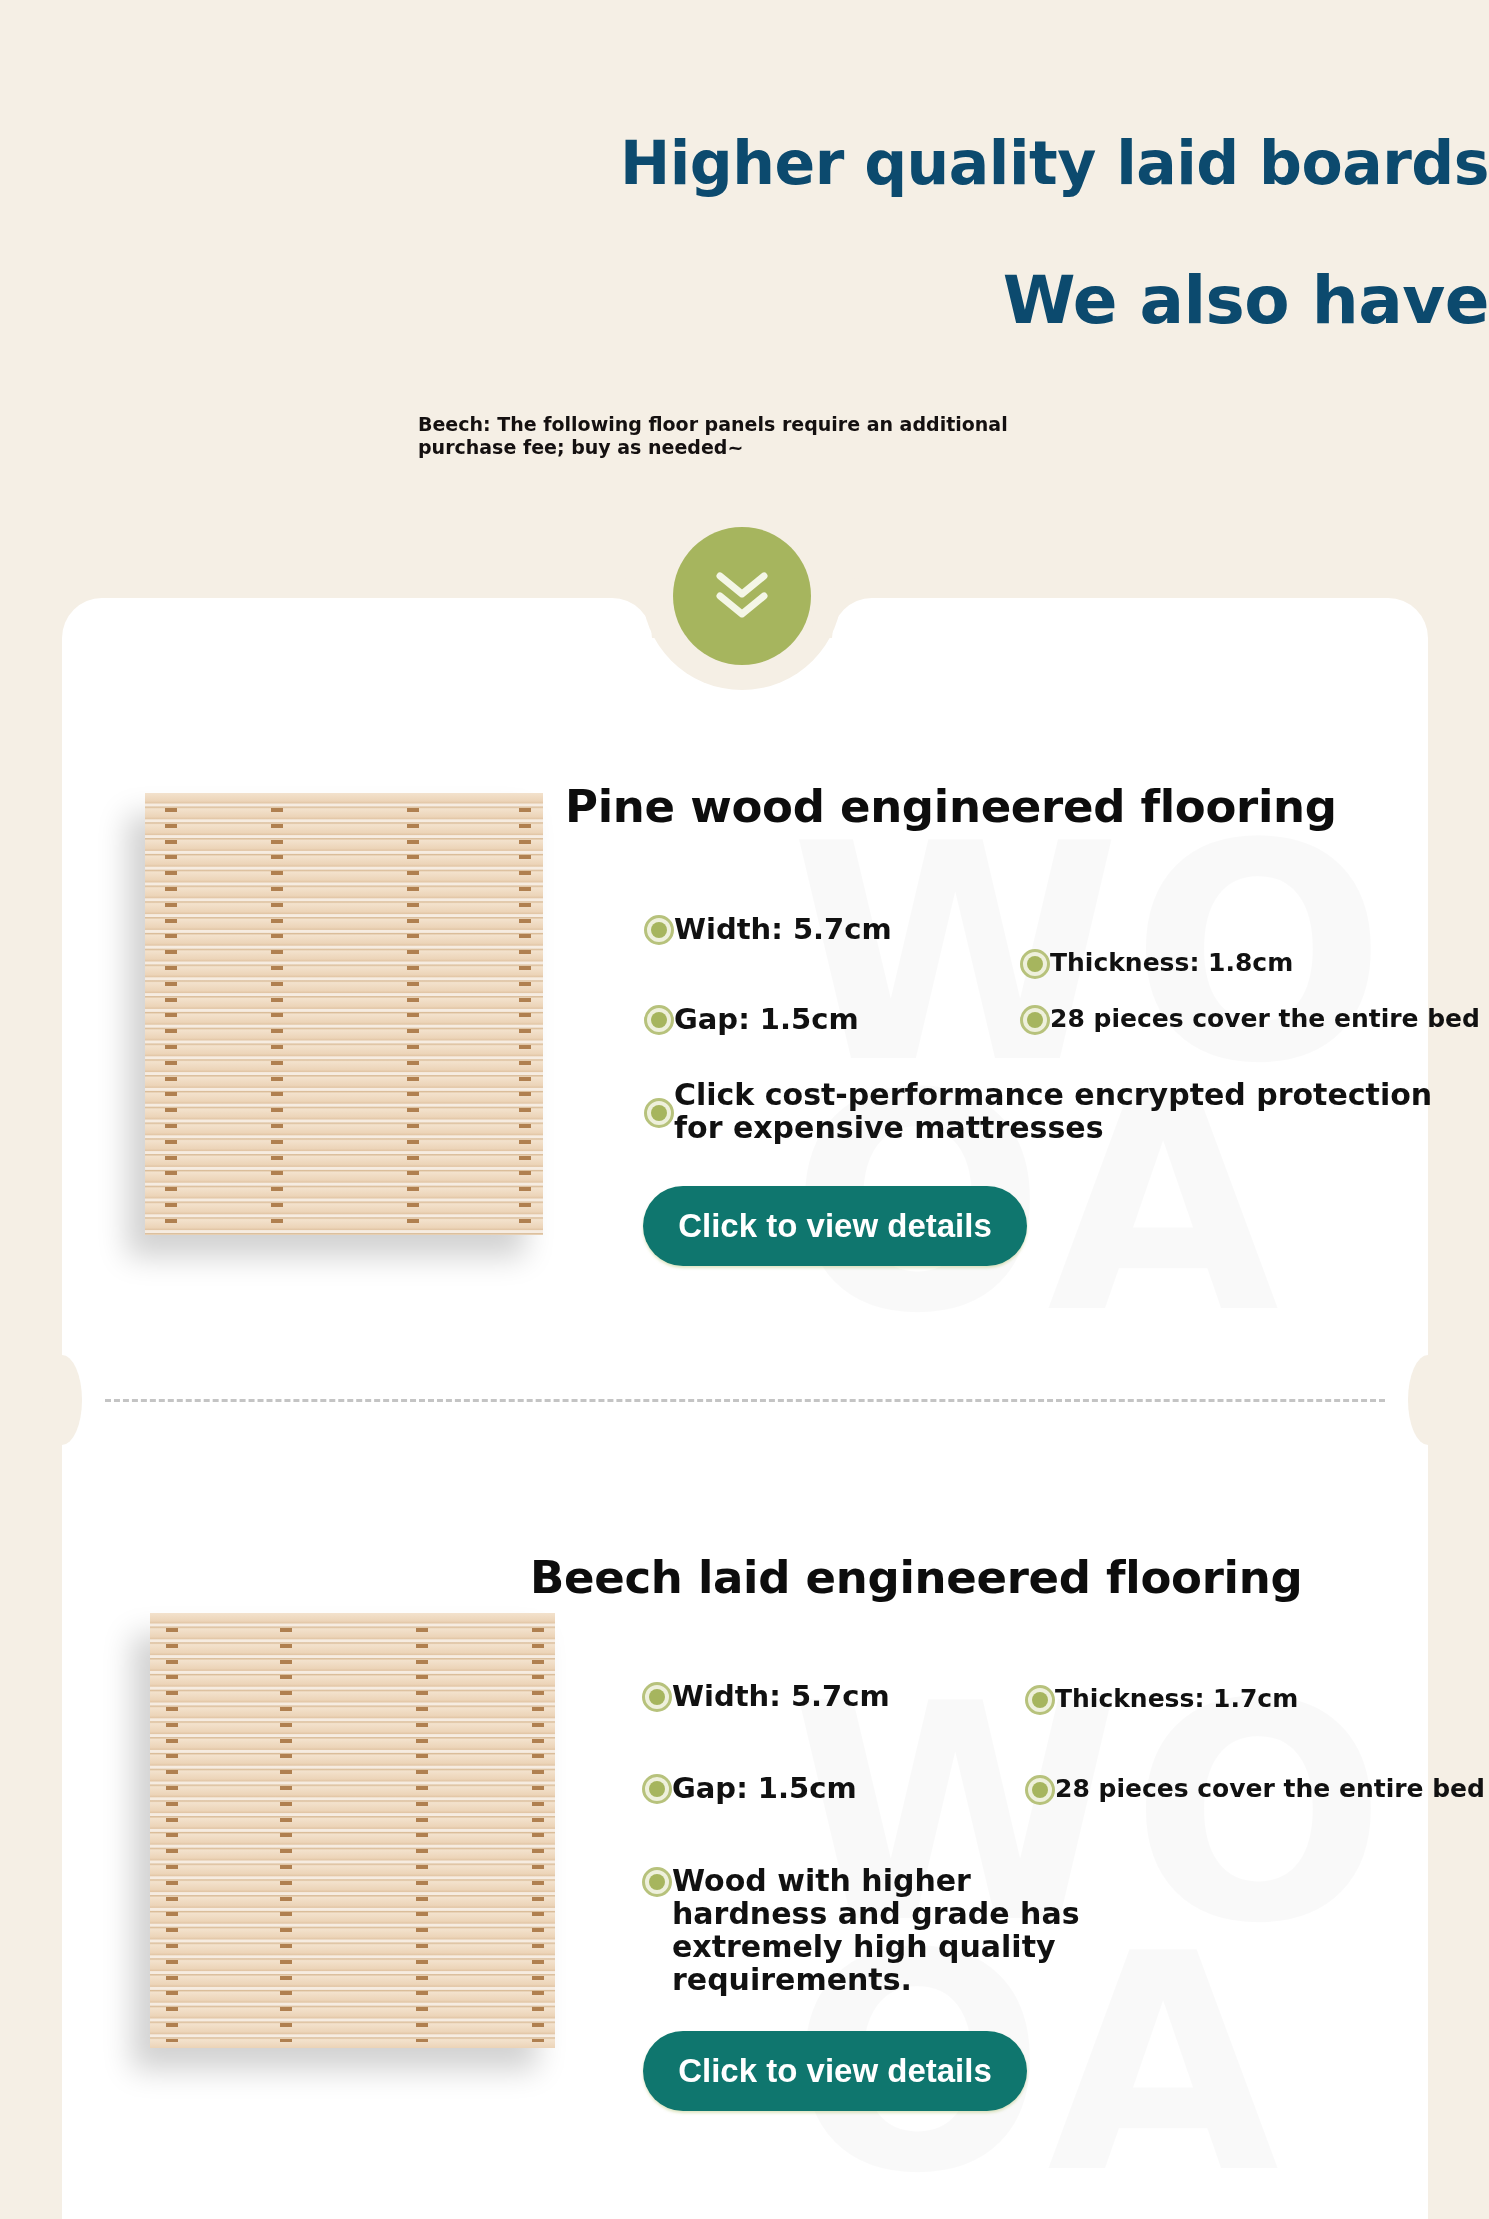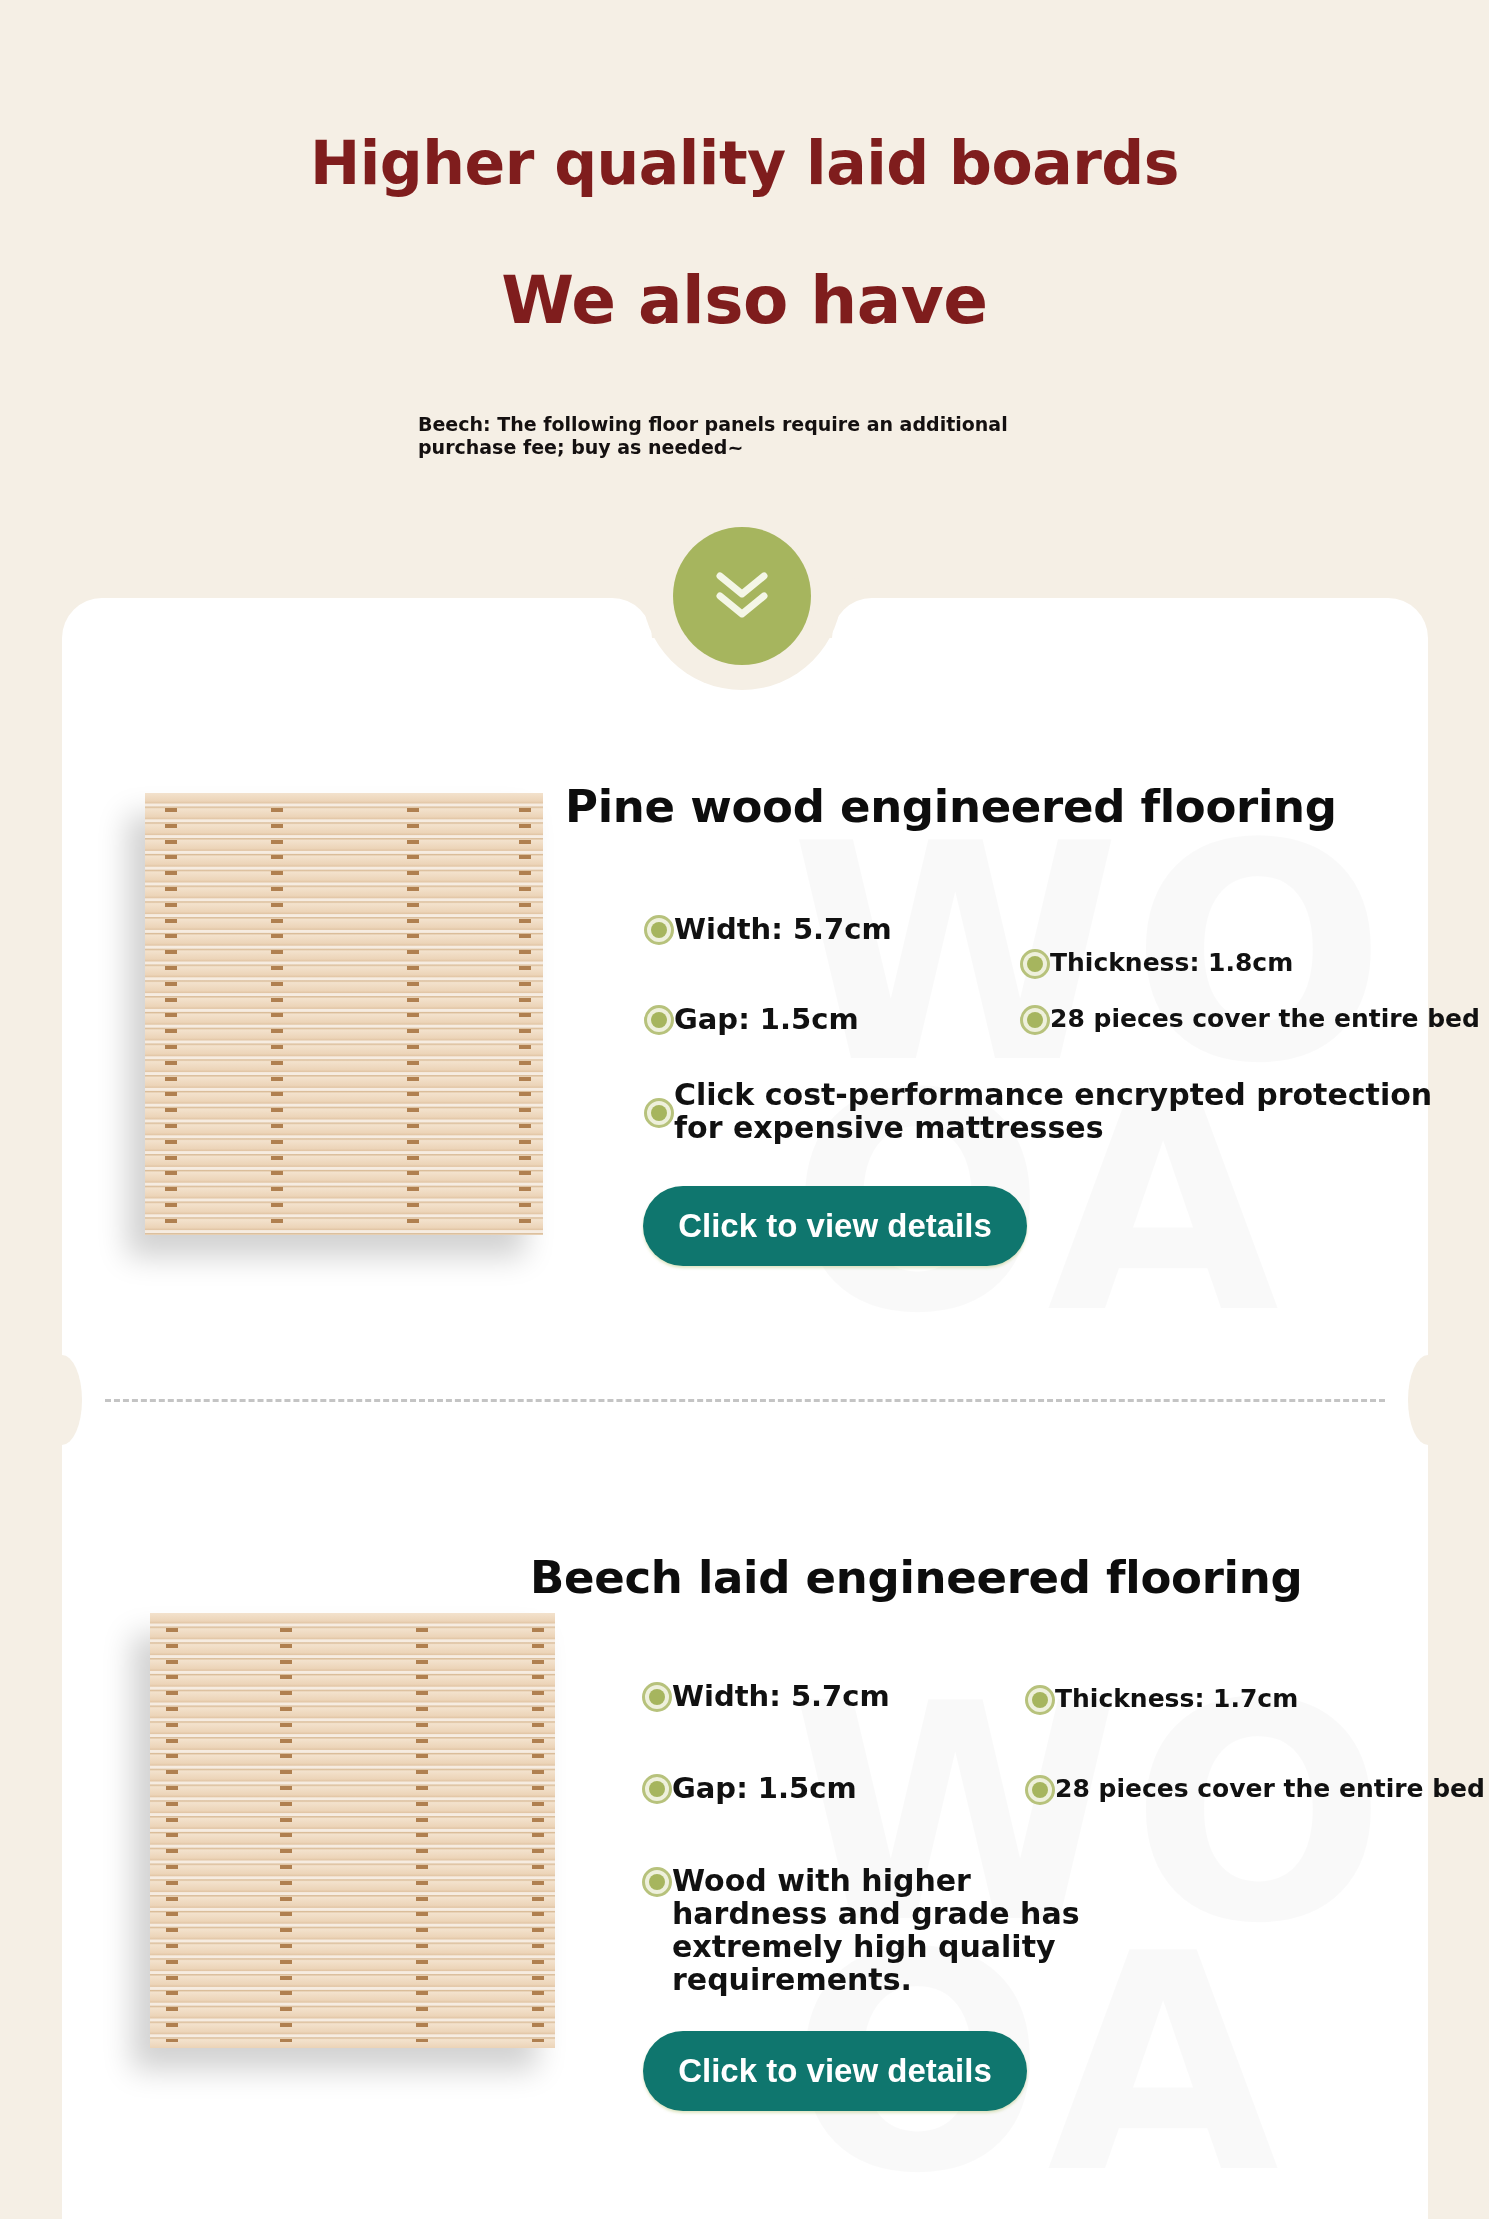--- a/index.html
+++ b/index.html
@@ -6,21 +6,21 @@
   html, body { width: 1489px; height: 2219px; overflow: hidden; }
   body {
     background: #f5efe5;
     font-family: "DejaVu Sans", "Liberation Sans", sans-serif;
     color: #111;
     position: relative;
   }
   .abs { position: absolute; }
 
   .headline {
-    left: 0; width: 1489px; text-align: center; font-weight: bold; color: #7f1d1d;
+    left: 0; width: 1489px; text-align: right; font-weight: bold; color: #0c4a6e;
     letter-spacing: -0.5px;
   }
   .h1 { top: 128px; font-size: 60px; }
   .h2 { top: 262px; font-size: 66px; }
   .note {
     left: 418px; top: 413px; width: 600px; font-size: 19px; font-weight: bold; line-height: 23px; color: #141010;
   }
 
   
   .card {

